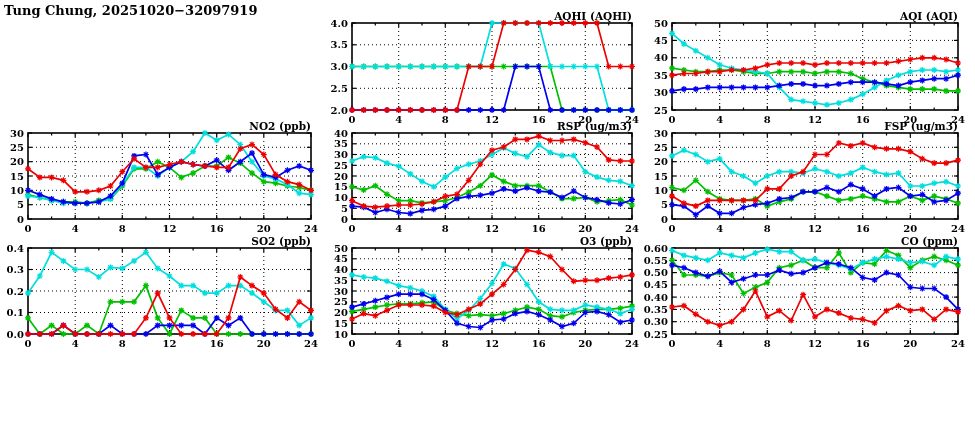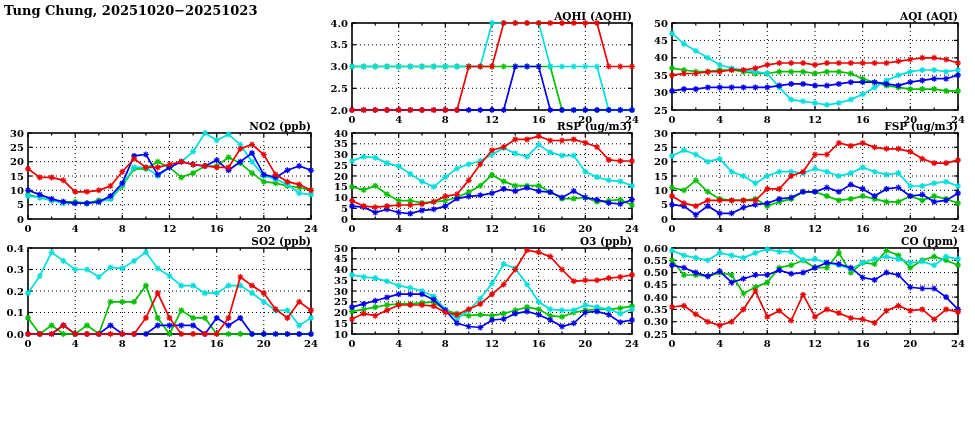--- a/index.html
+++ b/index.html
@@ -7,21 +7,21 @@
         font-family:"DejaVu Serif", serif;}
   .page-title{position:absolute;left:4px;top:3px;font-size:13px;font-weight:bold;color:#000;
               letter-spacing:0px;white-space:nowrap;}
   .chart{position:absolute;}
   svg text{font-family:"DejaVu Serif", serif;font-weight:bold;fill:#000;}
 </style>
 </head>
 <body>
 
 <div class="page">
-  <div class="page-title">Tung Chung, 20251020−20251023</div>
+  <div class="page-title">Tung Chung, 20251020−32097919</div>
   <div class="chart" style="left: 324px; top: 10px;"><svg width="322" height="117" viewBox="0 0 322 117">
         <g stroke="#000" stroke-width="1" stroke-dasharray="1 3">
           <line x1="28" y1="78.3" x2="308" y2="78.3"></line>
           <line x1="28" y1="56.5" x2="308" y2="56.5"></line>
           <line x1="28" y1="34.8" x2="308" y2="34.8"></line>
           <line x1="74.7" y1="13" x2="74.7" y2="100"></line>
           <line x1="121.3" y1="13" x2="121.3" y2="100"></line>
           <line x1="168.0" y1="13" x2="168.0" y2="100"></line>
           <line x1="214.7" y1="13" x2="214.7" y2="100"></line>
           <line x1="261.3" y1="13" x2="261.3" y2="100"></line>

